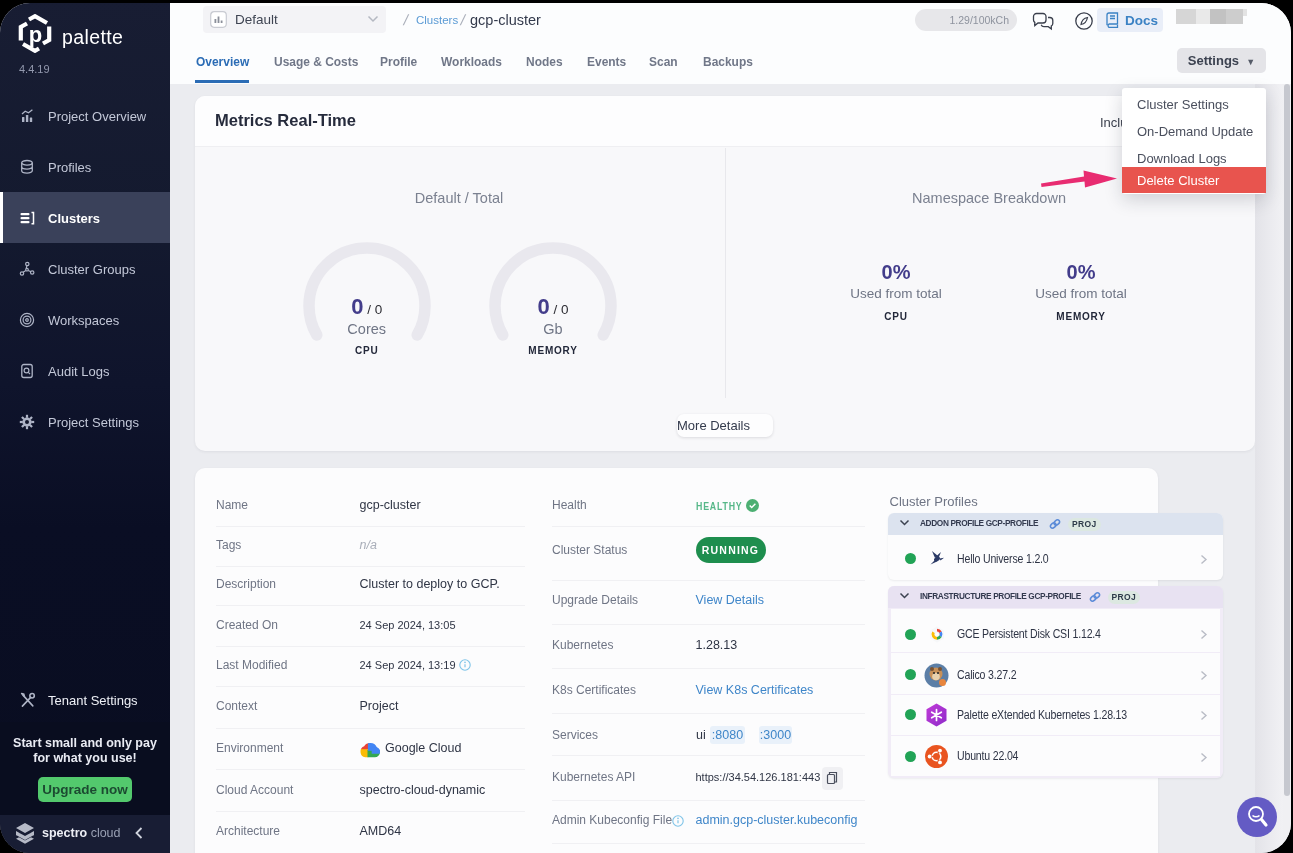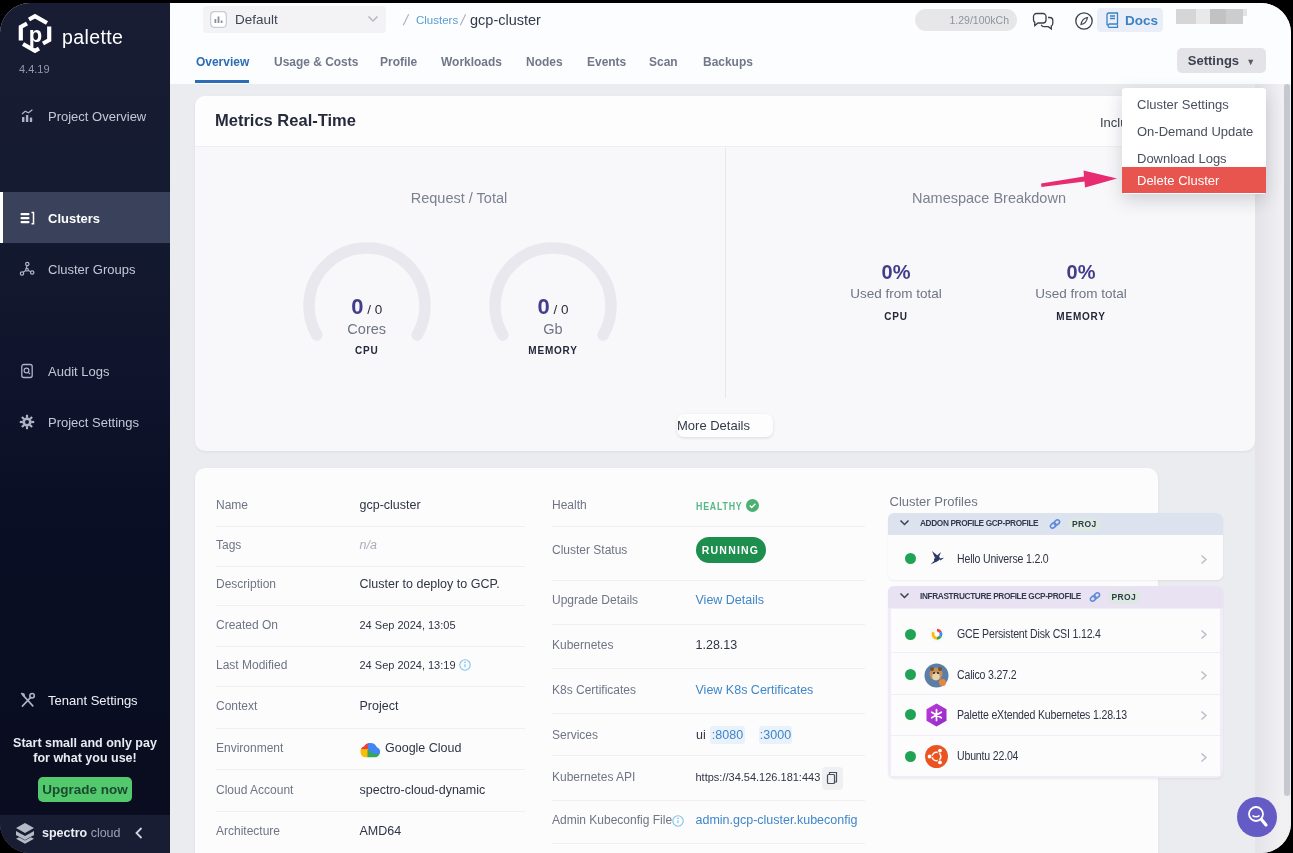--- a/index.html
+++ b/index.html
@@ -47,20 +47,27 @@
           <svg width="16" height="16" viewBox="0 0 16 16">
             <g fill="#aeb4c6">
               <rect x="3" y="9" width="2.4" height="5" rx=".5"></rect>
               <rect x="6.9" y="7" width="2.4" height="7" rx=".5"></rect>
               <rect x="10.8" y="9.5" width="2.4" height="4.5" rx=".5"></rect>
             </g>
             <polyline points="3,6 6.2,3.2 9.5,4.8 13.4,1.8" stroke="#aeb4c6" fill="none" stroke-width="1.3"></polyline>
           </svg>
           <span class="lbl">Project Overview</span>
         </div>
+<div class="nav-item" style="top:141.5px;">
+          <svg width="16" height="16" viewBox="0 0 16 16">
+            <ellipse cx="8" cy="3.8" rx="5.3" ry="2.3" fill="none" stroke="#aeb4c6" stroke-width="1.3"></ellipse>
+            <path d="M2.7 3.8 v4 c0 1.3 2.4 2.3 5.3 2.3 s5.3 -1 5.3 -2.3 v-4 M2.7 7.8 v4 c0 1.3 2.4 2.3 5.3 2.3 s5.3 -1 5.3 -2.3 v-4" fill="none" stroke="#aeb4c6" stroke-width="1.3"></path>
+          </svg>
+          <span class="lbl">Profiles</span>
+        </div>
 <div class="nav-item" style="top:192.5px;color:#fff;font-weight:700;">
           <svg width="16" height="16" viewBox="0 0 16 16">
             <g fill="#fff">
               <rect x="1.5" y="3" width="9" height="2.2" rx="1"></rect>
               <rect x="1.5" y="7" width="9" height="2.2" rx="1"></rect>
               <rect x="1.5" y="11" width="9" height="2.2" rx="1"></rect>
             </g>
             <path d="M12.5 2.5 h2 v11.2 h-2" fill="none" stroke="#fff" stroke-width="1.5"></path>
           </svg>
           <span class="lbl">Clusters</span>
@@ -69,20 +76,30 @@
           <svg width="16" height="16" viewBox="0 0 16 16">
             <g fill="none" stroke="#aeb4c6" stroke-width="1.2">
               <circle cx="3" cy="12.5" r="1.7"></circle>
               <circle cx="8.3" cy="3" r="1.7"></circle>
               <circle cx="13.2" cy="11.5" r="1.7"></circle>
               <circle cx="8" cy="8.7" r="1.3"></circle>
               <path d="M7.2 7.6 L7.9 4.6 M9.2 9.5 L12 10.8 M6.8 9.6 L4.2 11.3"></path>
             </g>
           </svg>
           <span class="lbl">Cluster Groups</span>
+        </div>
+<div class="nav-item" style="top:294.5px;">
+          <svg width="16" height="16" viewBox="0 0 16 16">
+            <g fill="none" stroke="#aeb4c6" stroke-width="1.2">
+              <circle cx="8" cy="8" r="6.6"></circle>
+              <circle cx="8" cy="8" r="3.9"></circle>
+              <circle cx="8" cy="8" r="1.3"></circle>
+            </g>
+          </svg>
+          <span class="lbl">Workspaces</span>
         </div>
 <div class="nav-item" style="top:345.5px;">
           <svg width="16" height="16" viewBox="0 0 16 16">
             <rect x="2.8" y="1.5" width="10.4" height="13" rx="2" fill="none" stroke="#aeb4c6" stroke-width="1.3"></rect>
             <circle cx="7.5" cy="7.5" r="2.4" fill="none" stroke="#aeb4c6" stroke-width="1.2"></circle>
             <path d="M9.3 9.3 L11 11" stroke="#aeb4c6" stroke-width="1.2"></path>
           </svg>
           <span class="lbl">Audit Logs</span>
         </div>
 <div class="nav-item" style="top:396.5px;">
@@ -179,21 +196,21 @@
 <div class="tab" style="left:479px;">Scan</div>
 <div class="tab" style="left:533px;">Backups</div>
 <div class="abs" style="left:25px;top:80px;width:54px;height:3px;background:#2b6cb5"></div>
 <div class="abs" style="left:1007px;top:48px;width:89px;height:25px;border-radius:5px;background:#e4e4e8;font-size:13px;color:#3c4250;font-weight:600;line-height:25px;text-align:center">Settings&nbsp; <span style="font-size:9px;color:#555b68">▼</span></div>
 </div>
 <div class="abs" style="left:195px;top:96px;width:1060px;height:355px;border-radius:10px;background:#f8f8fa;box-shadow:0 1px 3px rgba(40,45,60,.07)">
 <div class="abs" style="left:0;top:0;width:1060px;height:51px;background:#fdfdfe;border-bottom:1px solid #efeff2;border-radius:10px 10px 0 0"></div>
 <div class="abs" style="left:20px;top:14.5px;font-size:16.5px;font-weight:700;color:#262b3c">Metrics Real-Time</div>
 <div class="abs" style="left:905px;top:19px;font-size:13px;color:#3a3f4c">Include</div>
 <div class="abs" style="left:529.5px;top:52px;width:1px;height:250px;background:#e8e8ec"></div>
-<div class="ctr" style="left:164px;top:94px;width:200px;font-size:14.5px;color:#7b8190">Request / Total</div>
+<div class="ctr" style="left:164px;top:94px;width:200px;font-size:14.5px;color:#7b8190">Default / Total</div>
 <div class="ctr" style="left:694px;top:94px;width:200px;font-size:14.5px;color:#7b8190">Namespace Breakdown</div>
 <svg class="abs" style="left:106.69999999999999px;top:144.7px" width="130" height="130" viewBox="0 0 130 130">
           <circle cx="65" cy="65" r="58" fill="none" stroke="#e9e8ee" stroke-width="11.5" pathLength="360" stroke-dasharray="240 120" stroke-dashoffset="-150" stroke-linecap="round"></circle>
         </svg>
 <svg class="abs" style="left:293px;top:144.7px" width="130" height="130" viewBox="0 0 130 130">
           <circle cx="65" cy="65" r="58" fill="none" stroke="#e9e8ee" stroke-width="11.5" pathLength="360" stroke-dasharray="240 120" stroke-dashoffset="-150" stroke-linecap="round"></circle>
         </svg>
 <div class="ctr" style="left:71.69999999999999px;top:198px;width:200px;font-size:13.5px;color:#2d2d33"><span style="font-size:22px;font-weight:700;color:#433d8b">0</span> / 0</div>
 <div class="ctr" style="left:71.69999999999999px;top:225px;width:200px;font-size:14.5px;color:#6f7585">Cores</div>
 <div class="ctr" style="left:71.69999999999999px;top:248.5px;width:200px;font-size:10px;font-weight:700;color:#23283a;letter-spacing:.8px">CPU</div>

